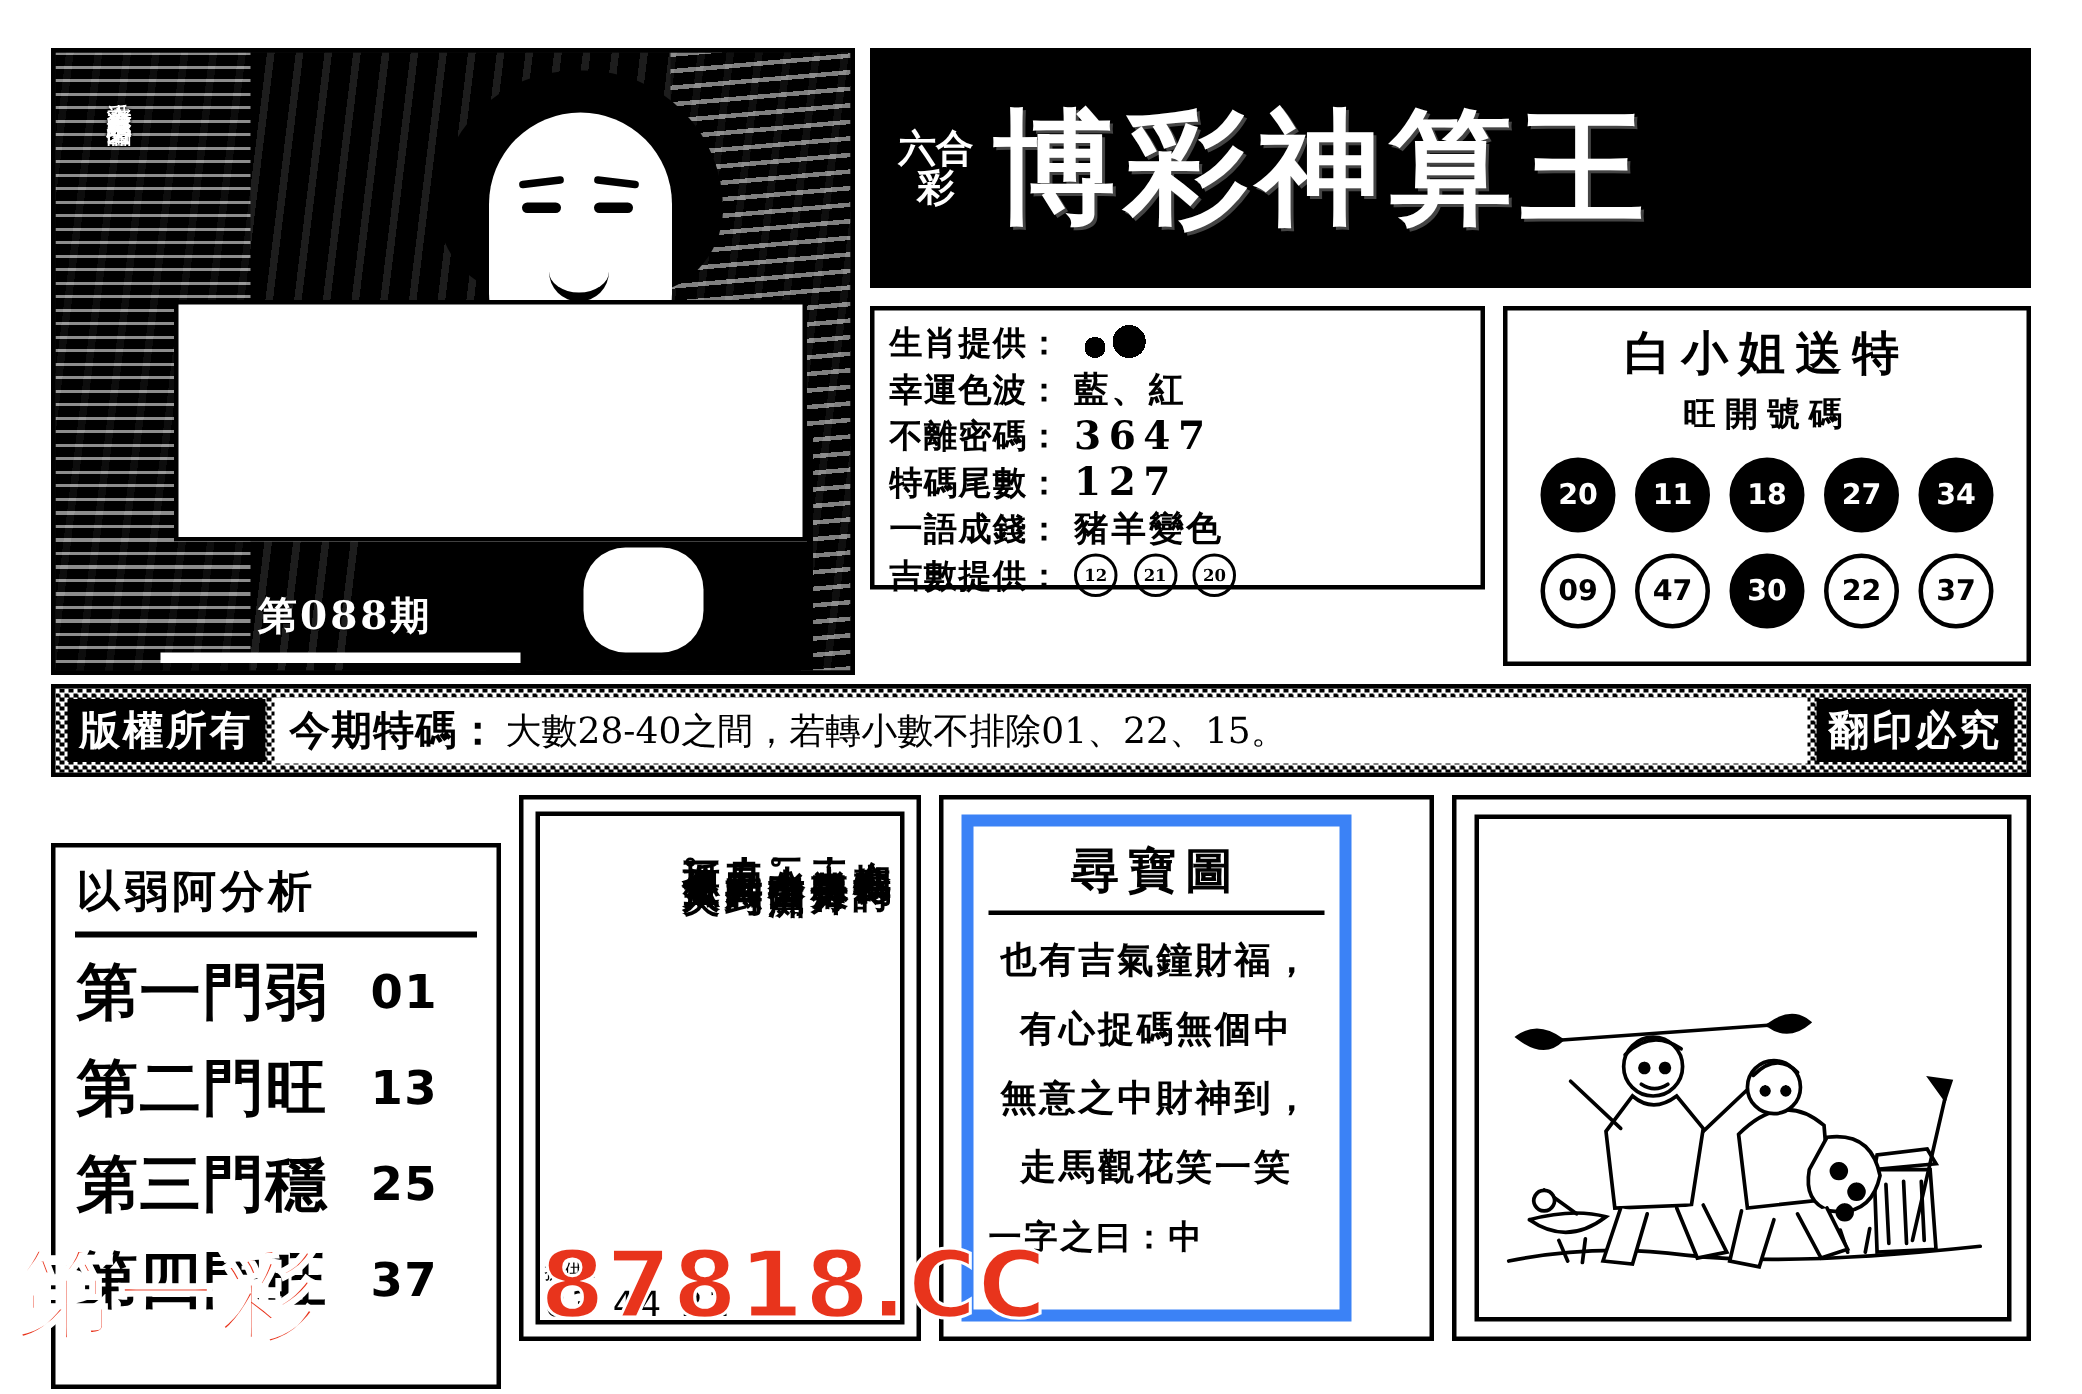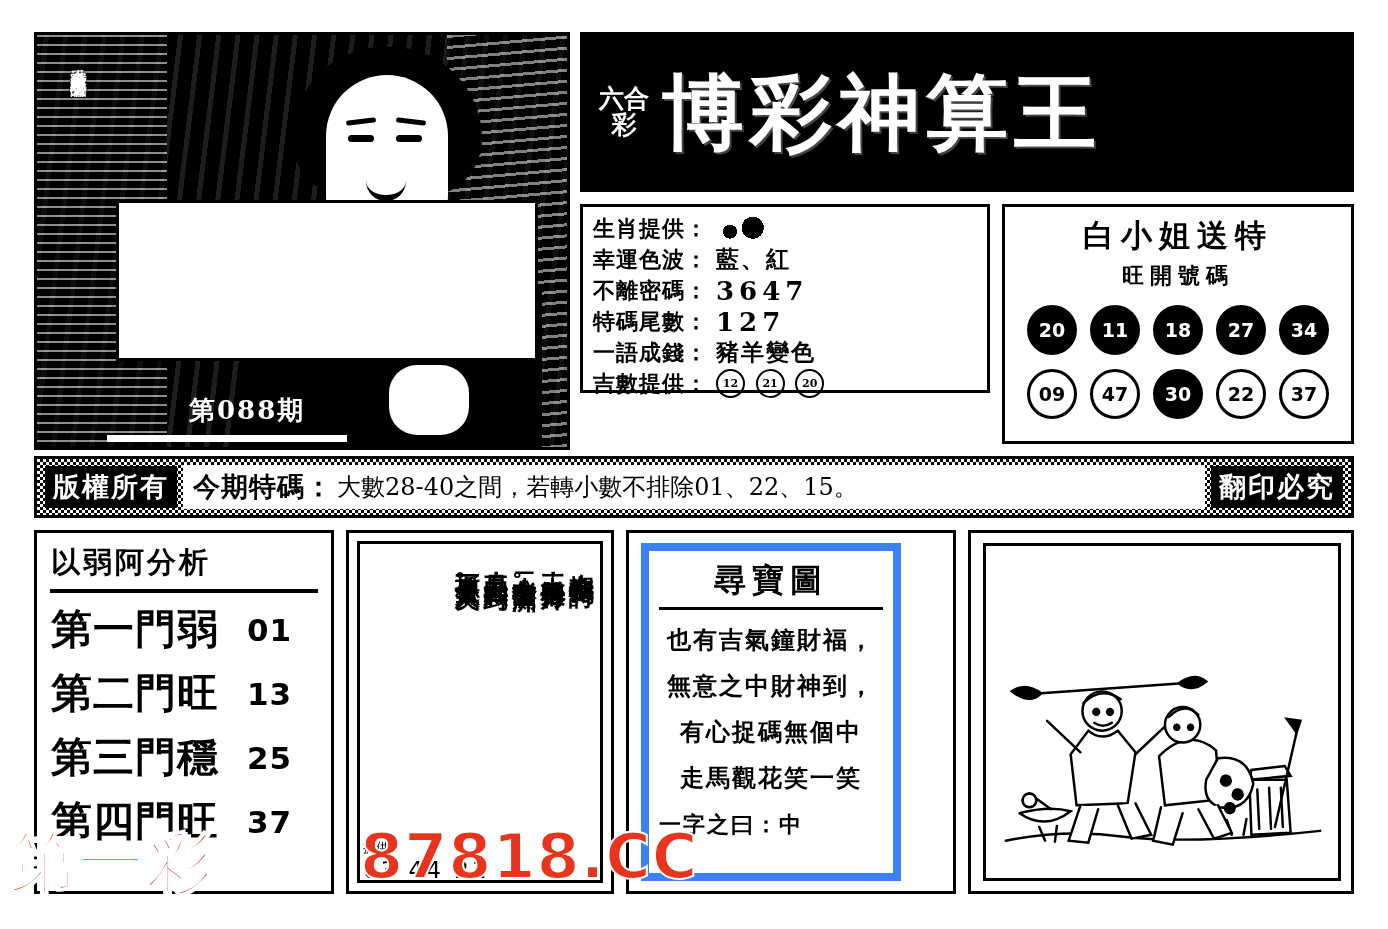--- a/index.html
+++ b/index.html
@@ -22,21 +22,21 @@
   .face .eye{position:absolute;width:26px;height:7px;background:#000;border-radius:4px;top:88px;}
   .face .eye.l{left:56px;} .face .eye.r{left:104px;}
   .face .brow{position:absolute;width:30px;height:5px;background:#000;border-radius:3px;top:72px;}
   .face .brow.l{left:54px;transform:rotate(-7deg);} .face .brow.r{left:104px;transform:rotate(7deg);}
   .face .mouth{position:absolute;left:74px;top:132px;width:40px;height:16px;border-bottom:6px solid #000;border-radius:0 0 22px 22px;}
   .neck{position:absolute;left:287px;top:215px;width:120px;height:70px;background:#fff;}
   .body-blk{position:absolute;left:205px;top:255px;width:300px;height:160px;background:#000;}
   .hand{position:absolute;left:352px;top:330px;width:80px;height:70px;background:#fff;border-radius:28px;}
 
   .white-card{position:absolute;left:79px;top:165px;width:416px;height:155px;background:#fff;border:3px solid #000;}
-  .issue{position:absolute;left:152px;top:358px;font-size:26px;font-weight:bold;color:#fff;letter-spacing:2px;font-family:"DejaVu Serif","Liberation Serif",serif;text-shadow:1px 1px 0 #000;}
+  .issue{position:absolute;left:135px;top:358px;font-size:26px;font-weight:bold;color:#fff;letter-spacing:2px;font-family:"DejaVu Serif","Liberation Serif",serif;text-shadow:1px 1px 0 #000;}
   .underline-bar{position:absolute;left:70px;top:400px;width:240px;height:7px;background:#fff;}
 
   .masthead{position:absolute;left:546px;top:0;width:774px;height:160px;background:#000;}
   .mast-wrap{position:absolute;inset:0;display:flex;align-items:center;}
   .mast-small{width:56px;margin-left:16px;font-size:25px;line-height:1.05;color:#fff;font-family:"DejaVu Serif","Liberation Serif",serif;font-weight:bold;text-align:center;}
   .mast-big{flex:1;font-size:82px;line-height:1;color:#fff;font-family:"DejaVu Serif","Liberation Serif",serif;font-weight:bold;letter-spacing:6px;padding-left:10px;text-shadow:2px 2px 0 #444;}
 
   .info-box{position:absolute;left:546px;top:172px;width:410px;height:189px;border:3px solid #000;background:#fff;padding:6px 10px;box-sizing:border-box;}
   .info-row{display:flex;align-items:center;height:31px;font-family:"DejaVu Serif","Liberation Serif",serif;font-weight:bold;}
   .info-lab{font-size:22px;letter-spacing:1px;white-space:nowrap;}
@@ -60,21 +60,21 @@
   .banner-left,.banner-right{background:#000;color:#fff;font-size:27px;font-weight:bold;font-family:"DejaVu Serif","Liberation Serif",serif;padding:3px 8px;letter-spacing:2px;white-space:nowrap;}
   .banner-left{margin-left:8px;}
   .banner-right{margin-right:8px;}
   .banner-mid{flex:1;background:#fff;height:44px;margin:0 6px;display:flex;align-items:center;padding:0 10px;box-sizing:border-box;}
   .banner-mid .k{font-size:27px;font-weight:bold;font-family:"DejaVu Serif","Liberation Serif",serif;letter-spacing:1px;white-space:nowrap;}
   .banner-mid .v{font-size:24px;font-family:"DejaVu Serif","Liberation Serif",serif;margin-left:4px;white-space:nowrap;}
 
   
   .bottom{position:absolute;left:34px;top:530px;width:1320px;height:364px;}
   .b-col{position:absolute;top:0;height:364px;border:3px solid #000;box-sizing:border-box;background:#fff;}
-  .col1{left:0;width:300px;}
+  .col1{left:0;width:300px;margin-top:32px;}
   .col2{left:312px;width:268px;}
   .col3{left:592px;width:330px;}
   .col4{left:934px;width:386px;}
 
   .c1-title{margin:10px 0 0 14px;font-size:29px;font-weight:bold;font-family:"DejaVu Serif","Liberation Serif",serif;letter-spacing:3px;}
   .c1-rule{width:268px;height:4px;background:#000;margin:6px auto 0;}
   .c1-row{display:flex;align-items:center;margin:9px 0 0 14px;font-family:"DejaVu Serif","Liberation Serif",serif;font-weight:bold;}
   .c1-lab{font-size:41px;letter-spacing:1px;width:196px;}
   .c1-num{font-size:31px;font-family:"DejaVu Sans","Liberation Sans",sans-serif;letter-spacing:1px;}
 
@@ -223,22 +223,22 @@
         <div class="v-line">抓有傻瓜一人笑。</div>
       </div>
       <div class="c2-tag">提供：</div>
       <div class="c2-nums">03 44 21</div>
     </div>
 
     <div class="b-col col3">
       <div class="c3-inner">
         <div class="c3-title">尋寶圖</div>
         <div class="c3-line">也有吉氣鐘財福，</div>
+        <div class="c3-line">有心捉碼無個中</div>
         <div class="c3-line">無意之中財神到，</div>
-        <div class="c3-line">有心捉碼無個中</div>
         <div class="c3-line">走馬觀花笑一笑</div>
         <div class="c3-foot">一字之曰：中</div>
       </div>
     </div>
 
     <div class="b-col col4">
       <div class="c4-inner">
         <svg viewBox="0 0 358 338" width="352" height="332">
           <g stroke="#000" fill="none" stroke-width="2.5" stroke-linecap="round">
 

